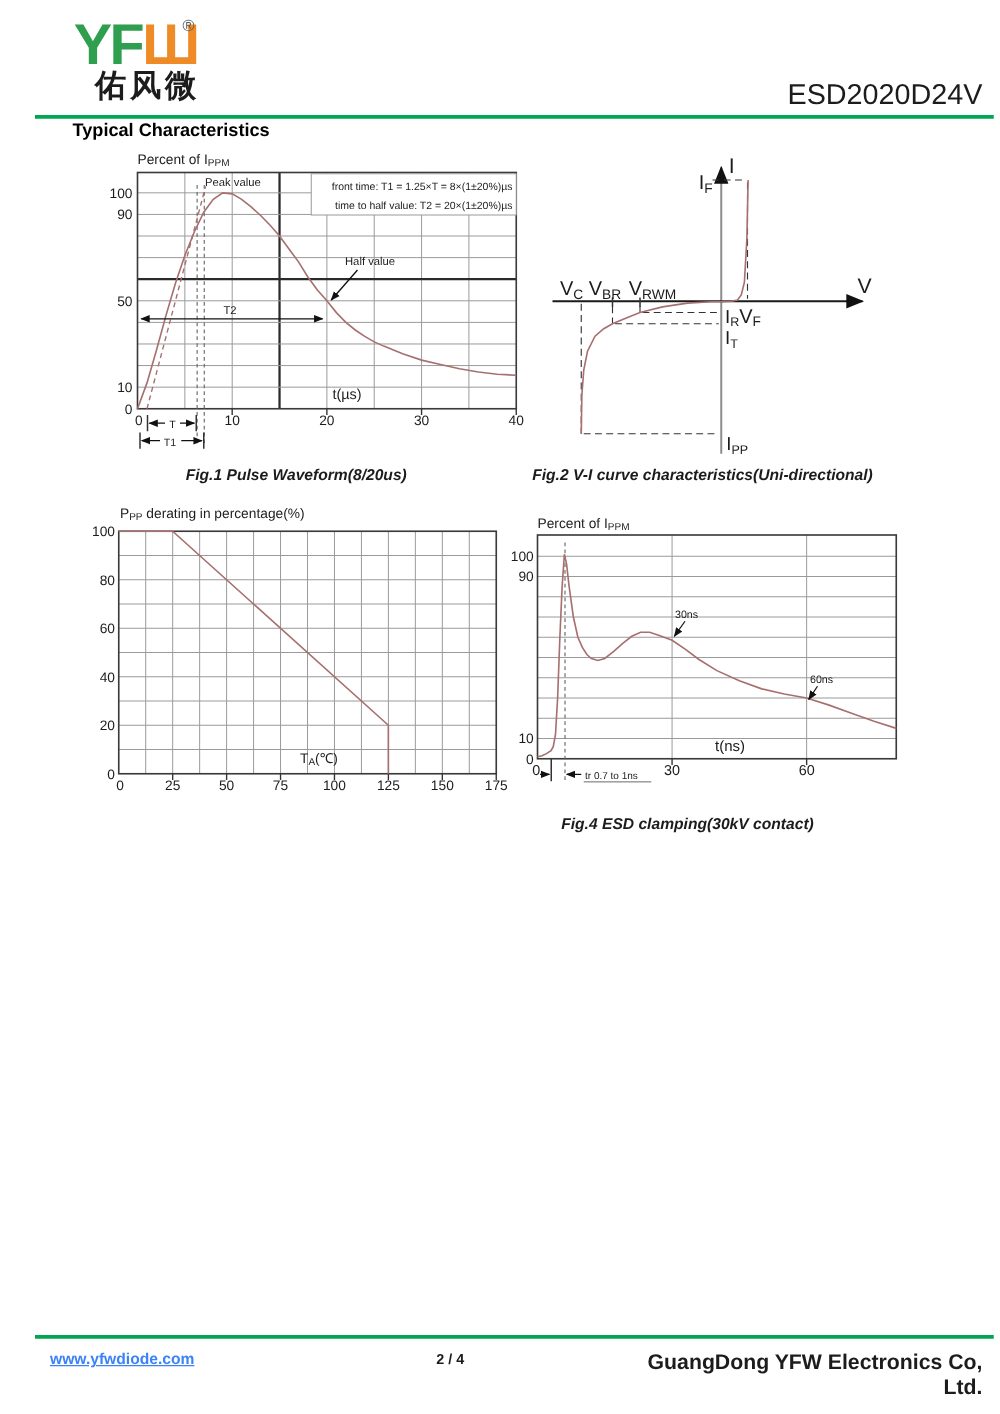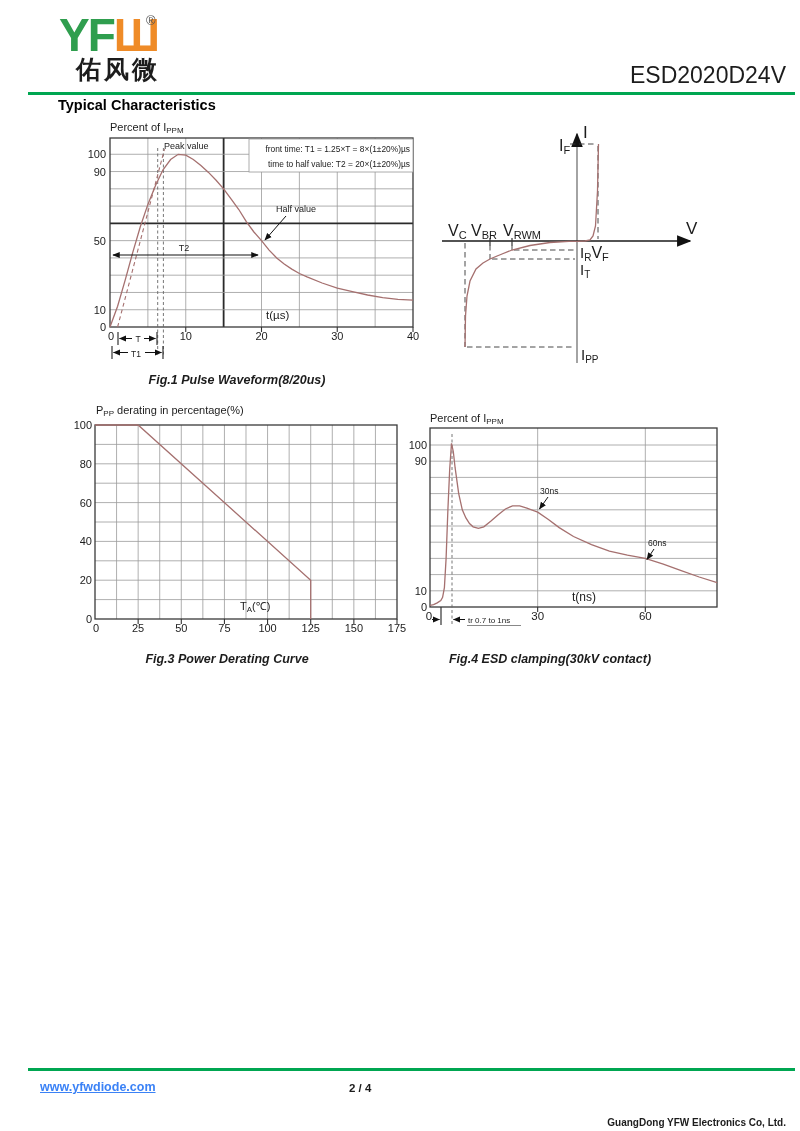--- a/index.html
+++ b/index.html
@@ -37,21 +37,21 @@
   .t84{font-size:8.4px;}
   .t85{font-size:8.5px;}
   .t8{font-size:8px;}
   .t11{font-size:11px;}
   .t115{font-size:11.5px;}
   .t12{font-size:12px;}
   .sub{font-size:8px;}
   
   .site{left:40px;top:1080px;font-size:12.5px;font-weight:bold;color:#3b82f6;text-decoration:underline;}
   .pageno{left:349px;top:1082px;width:100px;text-align:left;font-size:11.5px;font-weight:bold;}
-  .company{left:486px;top:1080px;width:300px;text-align:right;font-size:10px;font-weight:bold;margin-top:37px;}
+  .company{left:486px;top:1080px;width:300px;text-align:right;font-size:17px;font-weight:bold;}
 </style>
 </head>
 <body>
 
 <div class="page">
 
   <div class="abs logo-latin"><span class="lg-green">YF</span><span class="lg-orange">Ш</span></div>
   <div class="abs logo-reg">®</div>
   <div class="abs logo-cn">佑风微</div>
   <div class="abs rule" style="top:92px;"></div>
@@ -169,20 +169,21 @@
     <text x="153" y="20" font-size="17">I</text>
     <text x="256" y="116" font-size="17">V</text>
     <text x="129" y="33"><tspan font-size="16">I</tspan><tspan font-size="11" dy="3">F</tspan></text>
     <text x="18" y="118"><tspan font-size="16">V</tspan><tspan font-size="11" dy="3">C</tspan></text>
     <text x="41" y="118"><tspan font-size="16">V</tspan><tspan font-size="11" dy="3">BR</tspan></text>
     <text x="73" y="118"><tspan font-size="16">V</tspan><tspan font-size="11" dy="3">RWM</tspan></text>
     <text x="150" y="140"><tspan font-size="15">I</tspan><tspan font-size="10" dy="3">R</tspan><tspan font-size="16" dy="-3">V</tspan><tspan font-size="11" dy="3">F</tspan></text>
     <text x="150" y="157"><tspan font-size="15">I</tspan><tspan font-size="10" dy="3">T</tspan></text>
     <text x="151" y="242"><tspan font-size="15">I</tspan><tspan font-size="10" dy="3">PP</tspan></text>
   </svg>
+  <div class="cap" style="left:412px;top:373px;width:300px;">Fig.2 V-I curve characteristics(Uni-directional)</div>
 
   <svg class="fig" style="left:80px;top:398px;" width="340" height="245" viewBox="0 0 340 245">
     <text class="t11" x="16" y="16"><tspan>P</tspan><tspan class="sub" dy="2">PP</tspan><tspan class="t11" dy="-2"> derating in percentage(%)</tspan></text>
     <g class="grid">
         <line x1="36.5714" y1="27" x2="36.5714" y2="221"></line>
         <line x1="58.1428" y1="27" x2="58.1428" y2="221"></line>
         <line x1="79.7142" y1="27" x2="79.7142" y2="221"></line>
         <line x1="101.2856" y1="27" x2="101.2856" y2="221"></line>
         <line x1="122.857" y1="27" x2="122.857" y2="221"></line>
         <line x1="144.4284" y1="27" x2="144.4284" y2="221"></line>
@@ -227,21 +228,20 @@
       <text class="tick" text-anchor="middle" x="101.29" y="234">50</text>
       <text class="tick" text-anchor="middle" x="144.43" y="234">75</text>
       <text class="tick" text-anchor="middle" x="187.57" y="234">100</text>
       <text class="tick" text-anchor="middle" x="230.71" y="234">125</text>
       <text class="tick" text-anchor="middle" x="273.86" y="234">150</text>
       <text class="tick" text-anchor="middle" x="317" y="234">175</text>
     </g>
     <polyline class="curve" points="15.0,27.0 58.1,27.0 230.7,182.2 230.7,221.0"></polyline>
     <text x="160" y="212"><tspan class="t11">T</tspan><tspan class="sub" dy="2">A</tspan><tspan class="t11" dy="-2">(℃)</tspan></text>
   </svg>
-  <div class="cap" style="left:90px;top:652px;width:274px;">Fig.3 Power Derating Curve</div>
 
   <svg class="fig" style="left:420px;top:408px;" width="310" height="235" viewBox="0 0 310 235">
     <defs>
       <marker id="ar4" viewBox="0 0 10 10" refX="9" refY="5" markerWidth="7.5" markerHeight="7.5" orient="auto-start-reverse">
         <path d="M0,1 L10,5 L0,9 z" fill="#111"></path>
       </marker>
     </defs>
     <text class="t11" x="10" y="14"><tspan>Percent of I</tspan><tspan class="sub" dy="2">PPM</tspan></text>
     <g class="grid">
         <line x1="117.66" y1="20" x2="117.66" y2="199"></line>

